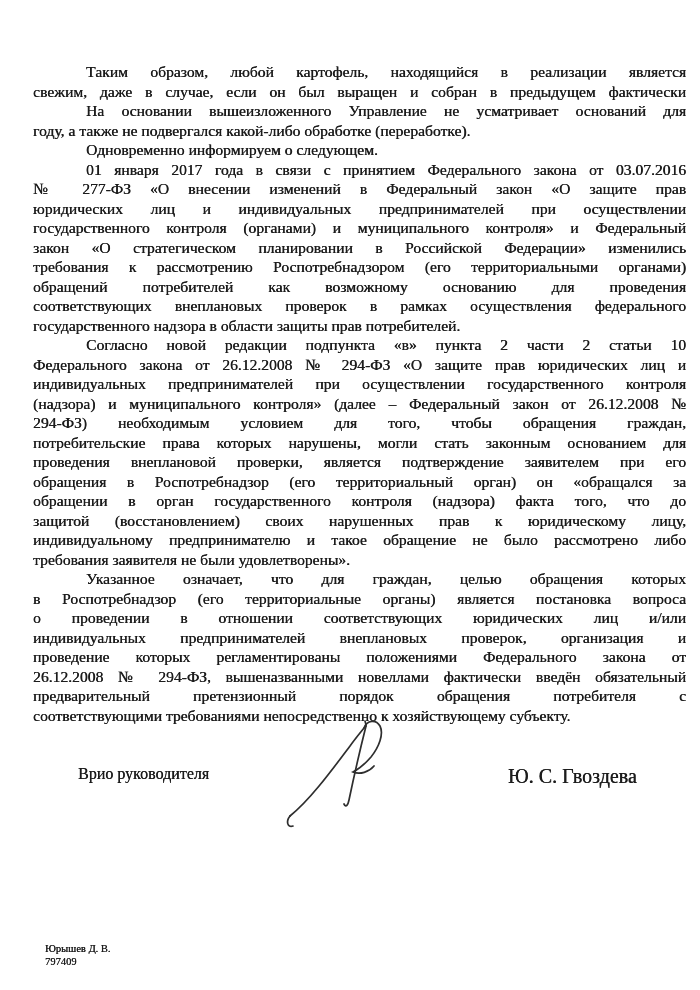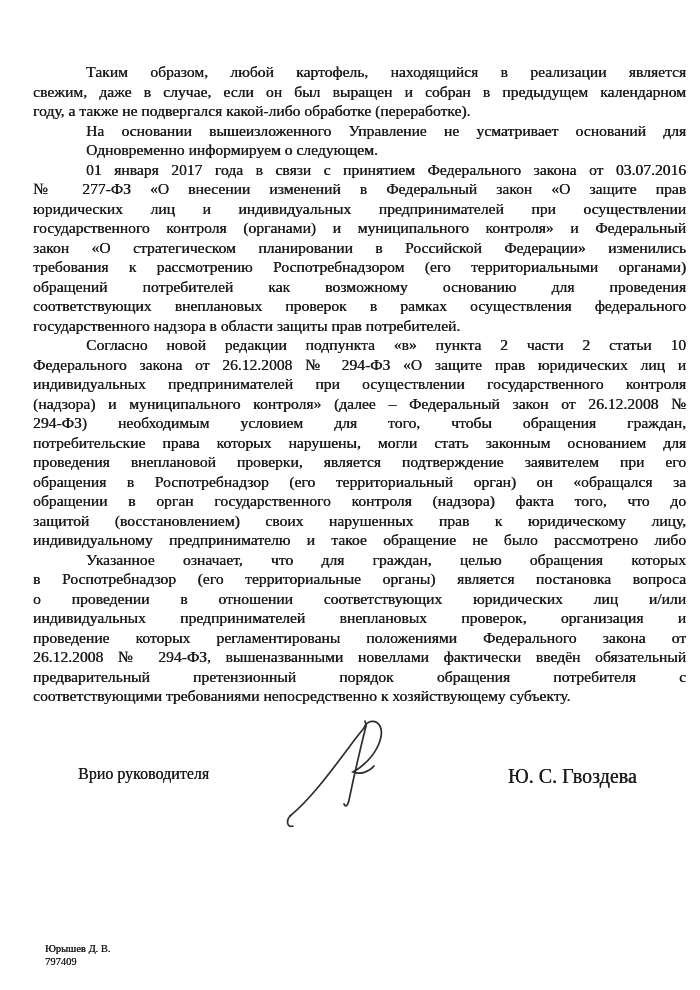--- a/index.html
+++ b/index.html
@@ -64,23 +64,23 @@
     text-shadow: 0.25px 0 0 currentColor;
   }
 </style>
 </head>
 <body>
 
 <div class="page">
 
   <div class="body-text">
       <div class="tline pstart">Таким образом, любой картофель, находящийся в реализации является</div>
-      <div class="tline">свежим, даже в случае, если он был выращен и собран в предыдущем календарном</div>
+      <div class="tline">свежим, даже в случае, если он был выращен и собран в предыдущем фактически</div>
+      <div class="tline pstart">На основании вышеизложенного Управление не усматривает оснований для</div>
       <div class="tline pend">году, а также не подвергался какой-либо обработке (переработке).</div>
-      <div class="tline pstart">На основании вышеизложенного Управление не усматривает оснований для</div>
       <div class="tline pstart pend">Одновременно информируем о следующем.</div>
       <div class="tline pstart">01 января 2017 года в связи с принятием Федерального закона от 03.07.2016</div>
       <div class="tline">№ 277-ФЗ «О внесении изменений в Федеральный закон «О защите прав</div>
       <div class="tline">юридических лиц и индивидуальных предпринимателей при осуществлении</div>
       <div class="tline">государственного контроля (органами) и муниципального контроля» и Федеральный</div>
       <div class="tline">закон «О стратегическом планировании в Российской Федерации» изменились</div>
       <div class="tline">требования к рассмотрению Роспотребнадзором (его территориальными органами)</div>
       <div class="tline">обращений потребителей как возможному основанию для проведения</div>
       <div class="tline">соответствующих внеплановых проверок в рамках осуществления федерального</div>
       <div class="tline pend">государственного надзора в области защиты прав потребителей.</div>
@@ -88,20 +88,21 @@
       <div class="tline">Федерального закона от 26.12.2008 № 294-ФЗ «О защите прав юридических лиц и</div>
       <div class="tline">индивидуальных предпринимателей при осуществлении государственного контроля</div>
       <div class="tline">(надзора) и муниципального контроля» (далее – Федеральный закон от 26.12.2008 №</div>
       <div class="tline">294-ФЗ) необходимым условием для того, чтобы обращения граждан,</div>
       <div class="tline">потребительские права которых нарушены, могли стать законным основанием для</div>
       <div class="tline">проведения внеплановой проверки, является подтверждение заявителем при его</div>
       <div class="tline">обращения в Роспотребнадзор (его территориальный орган) он «обращался за</div>
       <div class="tline">обращении в орган государственного контроля (надзора) факта того, что до</div>
       <div class="tline">защитой (восстановлением) своих нарушенных прав к юридическому лицу,</div>
       <div class="tline">индивидуальному предпринимателю и такое обращение не было рассмотрено либо</div>
+      <div class="tline pend">требования заявителя не были удовлетворены».</div>
       <div class="tline pstart">Указанное означает, что для граждан, целью обращения которых</div>
       <div class="tline">в Роспотребнадзор (его территориальные органы) является постановка вопроса</div>
       <div class="tline">о проведении в отношении соответствующих юридических лиц и/или</div>
       <div class="tline">индивидуальных предпринимателей внеплановых проверок, организация и</div>
       <div class="tline">проведение которых регламентированы положениями Федерального закона от</div>
       <div class="tline">26.12.2008 № 294-ФЗ, вышеназванными новеллами фактически введён обязательный</div>
       <div class="tline">предварительный претензионный порядок обращения потребителя с</div>
       <div class="tline pend">соответствующими требованиями непосредственно к хозяйствующему субъекту.</div>
     </div>
 

